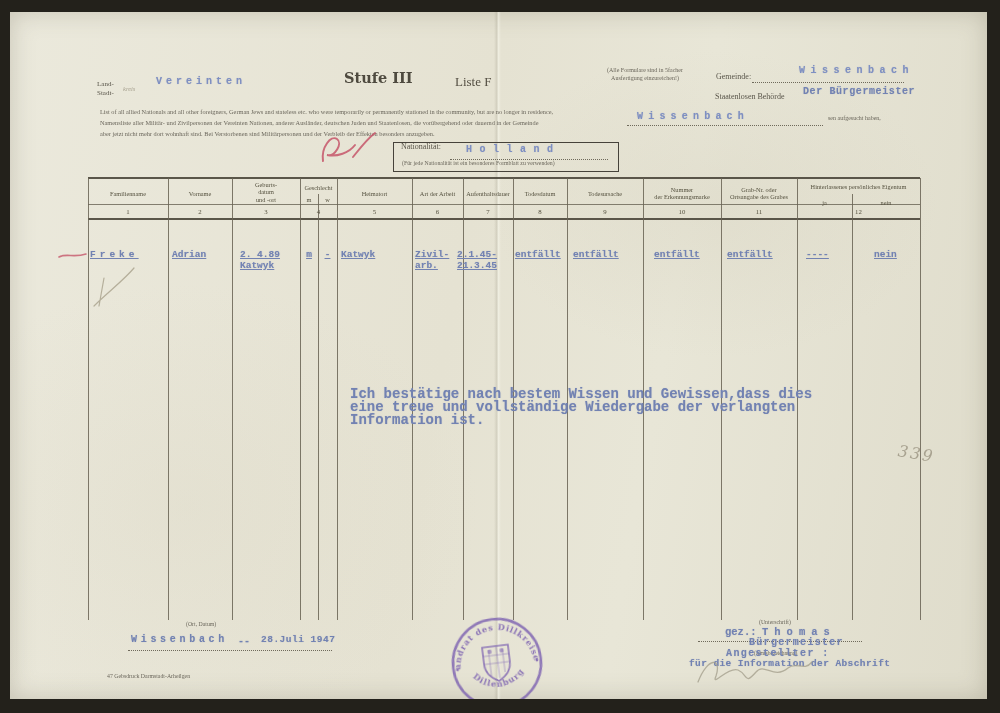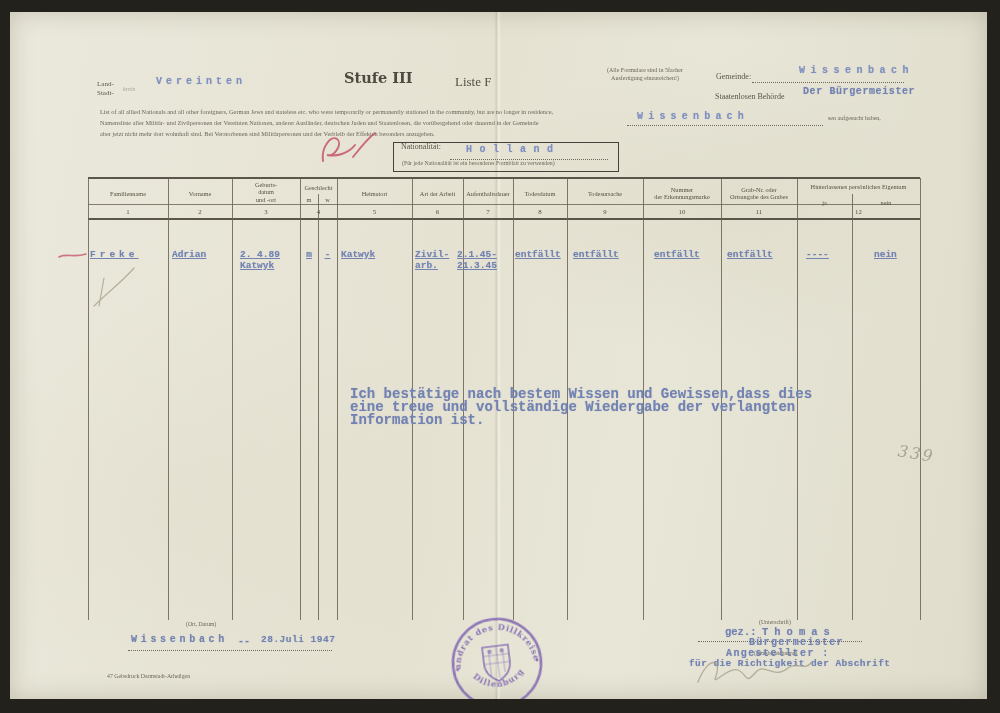--- a/index.html
+++ b/index.html
@@ -182,21 +182,21 @@
     <circle cx="43" cy="38" r="2.2" fill="#7a5fb0" opacity="0.55"></circle>
     <circle cx="55" cy="38" r="2.2" fill="#7a5fb0" opacity="0.55"></circle>
   </svg>
 
   <div class="abs tiny" style="left:759px;top:618px;font-size:5.8px;">(Unterschrift)</div>
   <div class="abs tw" style="left:725px;top:626px;font-size:10.5px;">gez.:</div>
   <div class="abs tw" style="left:762px;top:626px;font-size:10.5px;letter-spacing:6px;">Thomas</div>
   <div class="dots" style="left:698px;top:640px;width:164px;"></div>
   <div class="abs tw" style="left:749px;top:637px;font-size:10px;letter-spacing:1.3px;">Bürgermeister</div>
   <div class="abs tiny" style="left:754px;top:649px;font-size:5.5px;">(Amtsbezeichnung)</div>
-  <div class="abs tw" style="left:689px;top:658px;font-size:9.5px;letter-spacing:0.4px;">für die Richtigkeit der Abschrift</div>
+  <div class="abs tw" style="left:689px;top:658px;font-size:9.5px;letter-spacing:0.4px;">für die Information der Abschrift</div>
   <div class="abs tw" style="left:726px;top:648px;font-size:10px;letter-spacing:1.4px;">Angestellter :</div>
   <svg class="abs" style="left:692px;top:648px;z-index:3;" width="126" height="42">
     <path d="M6,34 C16,8 30,10 24,28 C19,40 36,18 46,22 C56,26 52,38 64,24 C72,14 82,32 96,20 C104,13 112,24 120,14" fill="none" stroke="#a29c8a" stroke-width="1.3" stroke-linecap="round" opacity="0.75"></path>
   </svg>
 
   <div class="frame" style="left:0;top:0;width:1000px;height:12px;"></div>
   <div class="frame" style="left:0;top:699px;width:1000px;height:14px;"></div>
   <div class="frame" style="left:0;top:0;width:10px;height:713px;"></div>
   <div class="frame" style="left:987px;top:0;width:13px;height:713px;"></div>
 </div>

